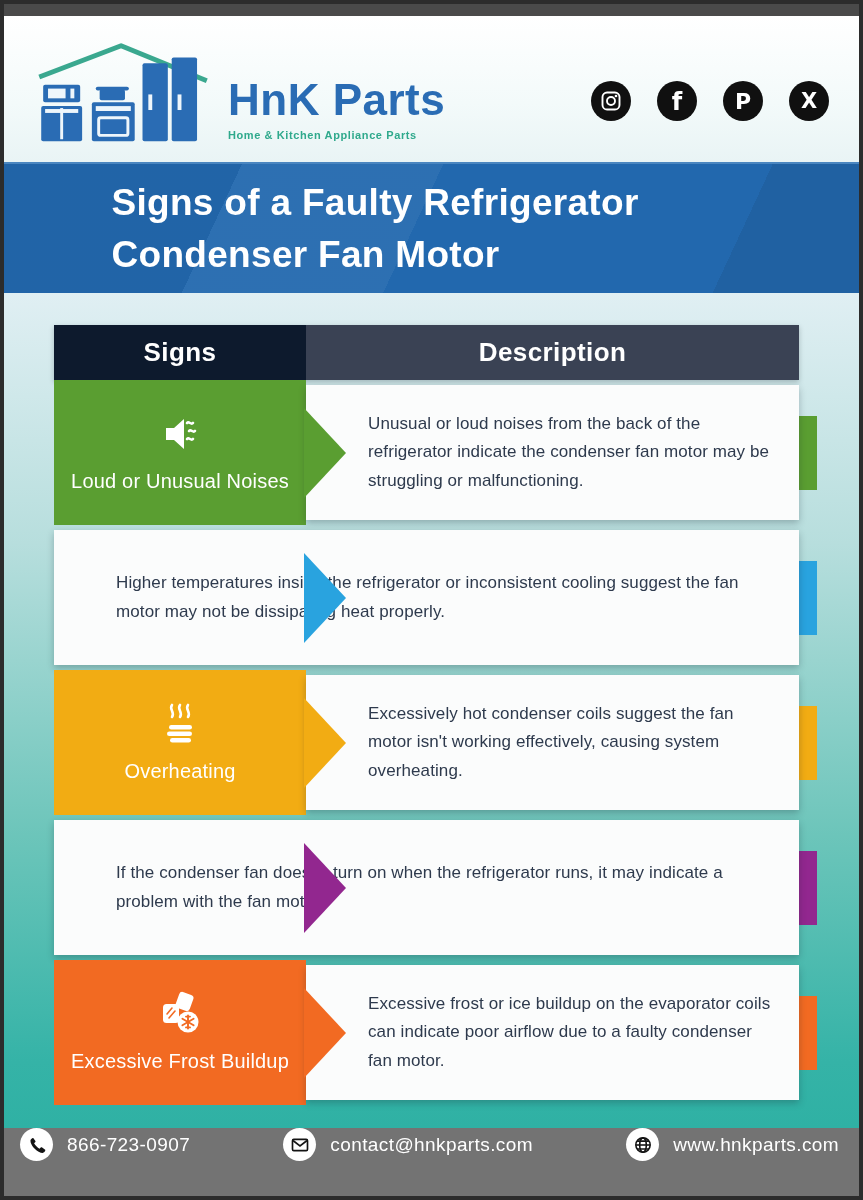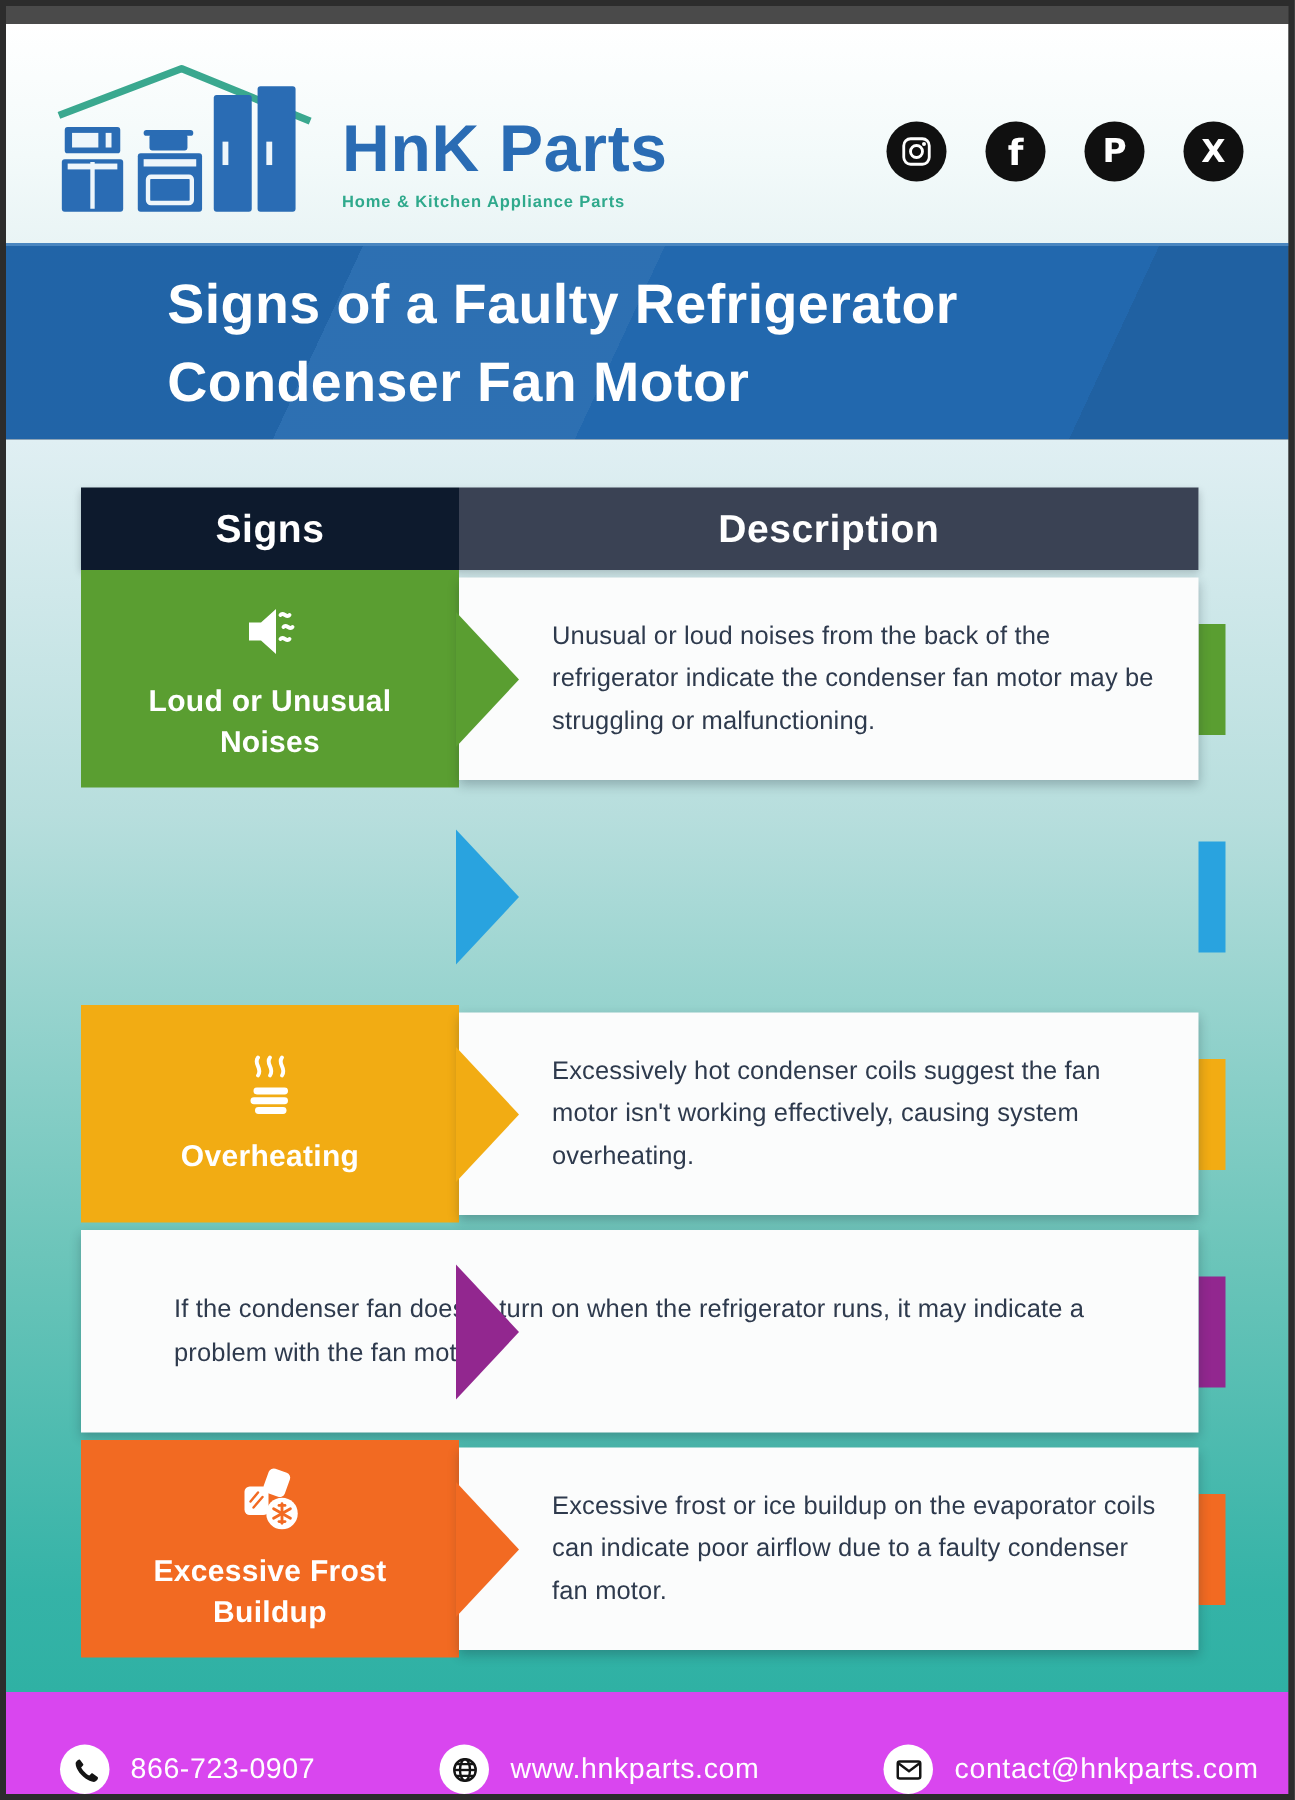--- a/index.html
+++ b/index.html
@@ -70,21 +70,21 @@
 
   .t-row { display:flex; height:145px; position:relative; }
   .sign-cell {
     width:252px; flex:0 0 252px;
     display:flex; flex-direction:column; align-items:center; justify-content:center;
     gap:10px; color:#fff; position:relative; z-index:1;
   }
   .sign-icon { display:flex; align-items:center; justify-content:center; }
   .sign-icon svg { width:48px; height:48px; display:block; }
   .sign-label {
-    font-size:20px; font-weight:bold; text-align:center;
+    font-size:20px; font-weight:normal; text-align:center;
     line-height:1.35; padding:0 16px; letter-spacing:0.2px;
   }
   .row-arrow {
     position:absolute; left:250px; top:50%; transform:translateY(-50%);
     width:0; height:0; z-index:2;
     border-top:45px solid transparent; border-bottom:45px solid transparent;
     border-left:42px solid #000;
   }
   .desc-card {
     flex:1 1 auto; background:#fbfcfc; margin:5px 0;
@@ -95,23 +95,23 @@
     padding:10px 20px 10px 62px; font-size:17px; line-height:1.68;
     color:#2e3a4d; letter-spacing:0.1px;
   }
   .row-tab {
     position:absolute; right:-18px; top:50%; transform:translateY(-50%);
     width:18px; height:74px; z-index:0;
   }
 
   
   .footer {
-    height:68px; flex:0 0 68px; background:#d946ef;
-    display:flex; align-items:flex-end; justify-content:space-between;
-    padding:0 20px 0 36px;
+    height:68px; flex:0 0 68px; background:#737373;
+    display:flex; align-items:flex-start; justify-content:space-between;
+    padding:0 20px 0 16px;
   }
   .contact-item { display:flex; align-items:center; gap:14px; cursor:pointer; }
   .contact-icon {
     width:33px; height:33px; border-radius:50%; background:#ffffff;
     display:flex; align-items:center; justify-content:center; flex:0 0 33px;
   }
   .contact-icon svg { width:20px; height:20px; display:block; }
   .contact-text { color:#ffffff; font-size:19px; letter-spacing:0.4px; }
 </style>
 </head>
@@ -192,20 +192,23 @@
     </div>
     <div class="row-arrow" style="border-left-color: rgb(90, 158, 49);"></div>
     <div class="desc-card">
       <p class="desc-text">Unusual or loud noises from the back of the refrigerator indicate the condenser fan motor may be struggling or malfunctioning.</p>
     </div>
     <div class="row-tab" style="background: rgb(90, 158, 49);"></div>
   </div>
 
   <div class="t-row">
     <div class="row-arrow" style="border-left-color: rgb(41, 163, 223);"></div>
+    <div class="desc-card">
+      <p class="desc-text">Higher temperatures inside the refrigerator or inconsistent cooling suggest the fan motor may not be dissipating heat properly.</p>
+    </div>
     <div class="row-tab" style="background: rgb(41, 163, 223);"></div>
   </div>
 
   <div class="t-row">
     <div class="sign-cell" style="background: rgb(242, 172, 19);">
       <span class="sign-icon">
                 <svg viewBox="0 0 48 48">
                   <g fill="none" stroke="#fff" stroke-width="2.6" stroke-linecap="round">
                     <path d="M16 5c-3.5 4.5 3.5 7 0 12"></path>
                     <path d="M24 5c-3.5 4.5 3.5 7 0 12"></path>
@@ -272,32 +275,32 @@
       <span class="contact-icon">
         <svg viewBox="0 0 24 24" aria-hidden="true">
           <path d="M7.2 3.6c-1.2 0-3.1 1.9-3.1 3.2 0 6.2 8.9 14.7 14.7 14.7 1.3 0 3.2-1.9 3.2-3.1 0-.5-.2-.9-.6-1.1l-3.6-2.5c-.4-.3-1-.2-1.3.1l-1.5 1.5c-2.2-1.1-5.4-4.3-6.5-6.5l1.5-1.5c.3-.3.4-.9.1-1.3L7.9 4.2c-.2-.4-.5-.6-.7-.6z" fill="#141414"></path>
         </svg>
       </span>
       <span class="contact-text">866-723-0907</span>
     </div>
     <div class="contact-item">
       <span class="contact-icon">
         <svg viewBox="0 0 24 24" aria-hidden="true">
+          <rect x="3" y="5.2" width="18" height="13.6" rx="1.6" fill="none" stroke="#141414" stroke-width="2"></rect>
+          <path d="M4.3 7.2 12 13l7.7-5.8" fill="none" stroke="#141414" stroke-width="2" stroke-linecap="round"></path>
+        </svg>
+      </span>
+      <span class="contact-text">contact@hnkparts.com</span>
+    </div>
+    <div class="contact-item">
+      <span class="contact-icon">
+        <svg viewBox="0 0 24 24" aria-hidden="true">
           <circle cx="12" cy="12" r="8.6" fill="none" stroke="#141414" stroke-width="1.9"></circle>
           <ellipse cx="12" cy="12" rx="4" ry="8.6" fill="none" stroke="#141414" stroke-width="1.9"></ellipse>
           <line x1="3.4" y1="12" x2="20.6" y2="12" stroke="#141414" stroke-width="1.9"></line>
           <path d="M5 7.3h14M5 16.7h14" fill="none" stroke="#141414" stroke-width="1.9"></path>
         </svg>
       </span>
       <span class="contact-text">www.hnkparts.com</span>
     </div>
-    <div class="contact-item">
-      <span class="contact-icon">
-        <svg viewBox="0 0 24 24" aria-hidden="true">
-          <rect x="3" y="5.2" width="18" height="13.6" rx="1.6" fill="none" stroke="#141414" stroke-width="2"></rect>
-          <path d="M4.3 7.2 12 13l7.7-5.8" fill="none" stroke="#141414" stroke-width="2" stroke-linecap="round"></path>
-        </svg>
-      </span>
-      <span class="contact-text">contact@hnkparts.com</span>
-    </div>
   </div>
 
 </div>
 
 </body></html>

